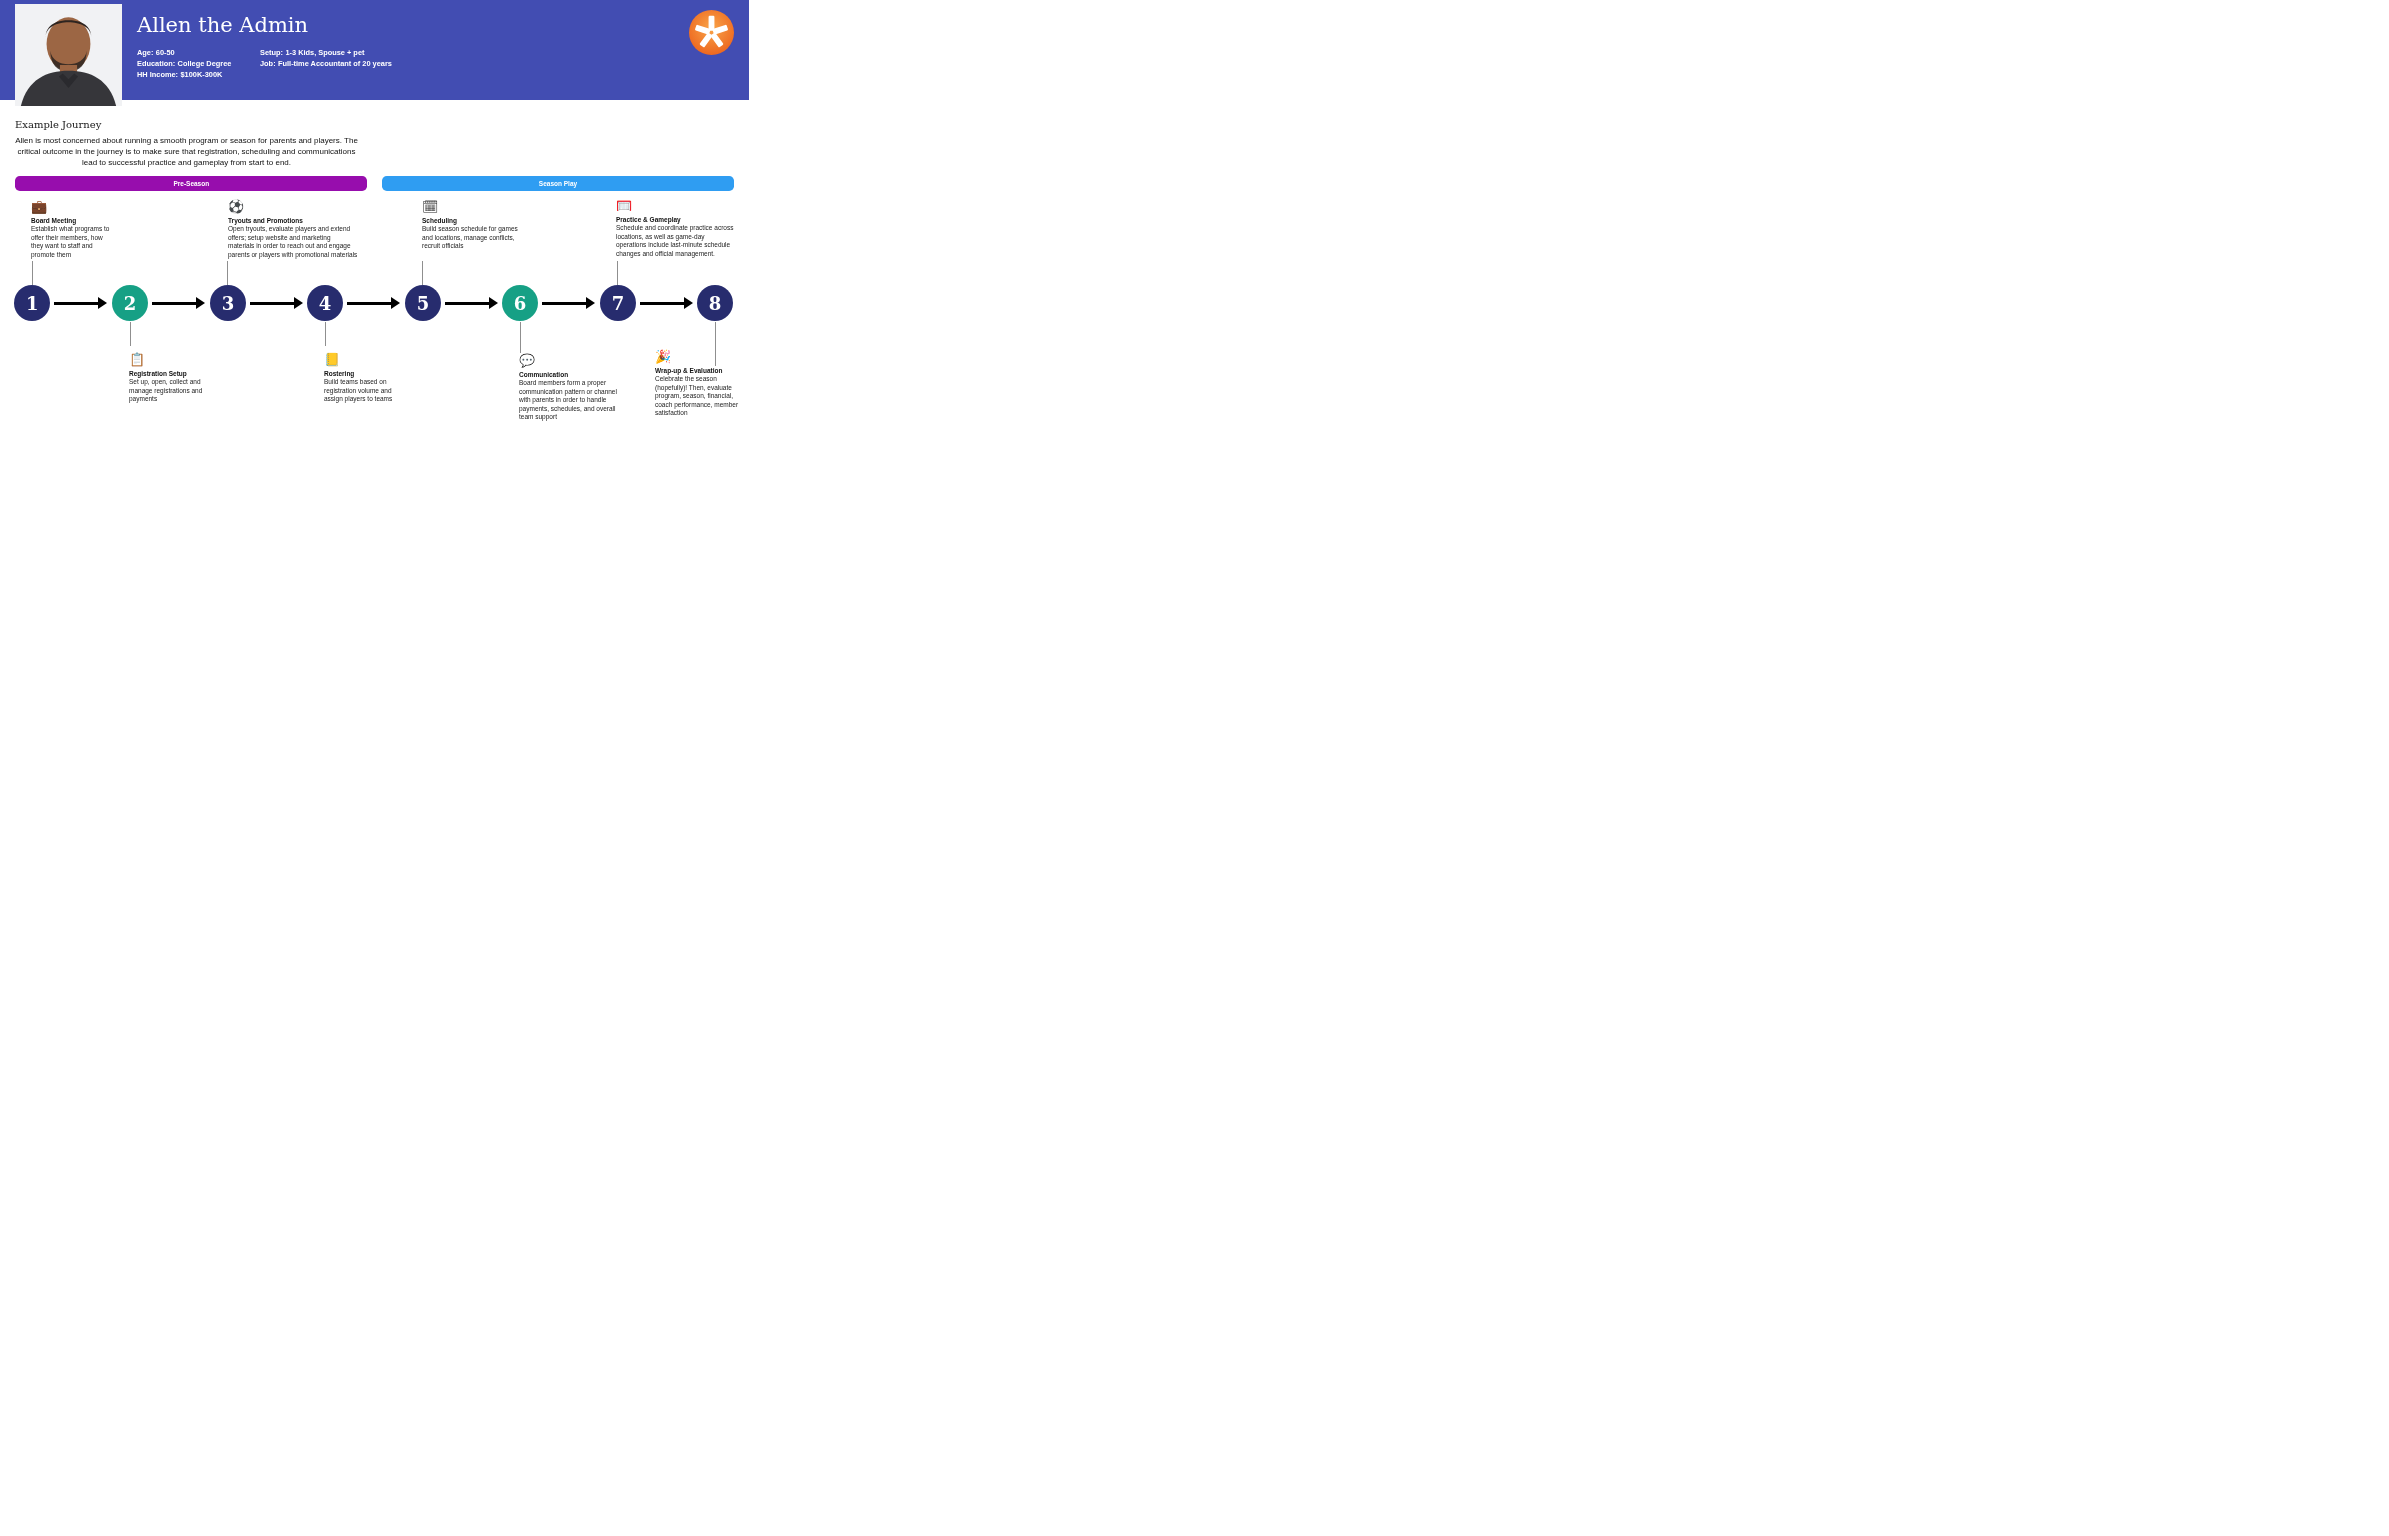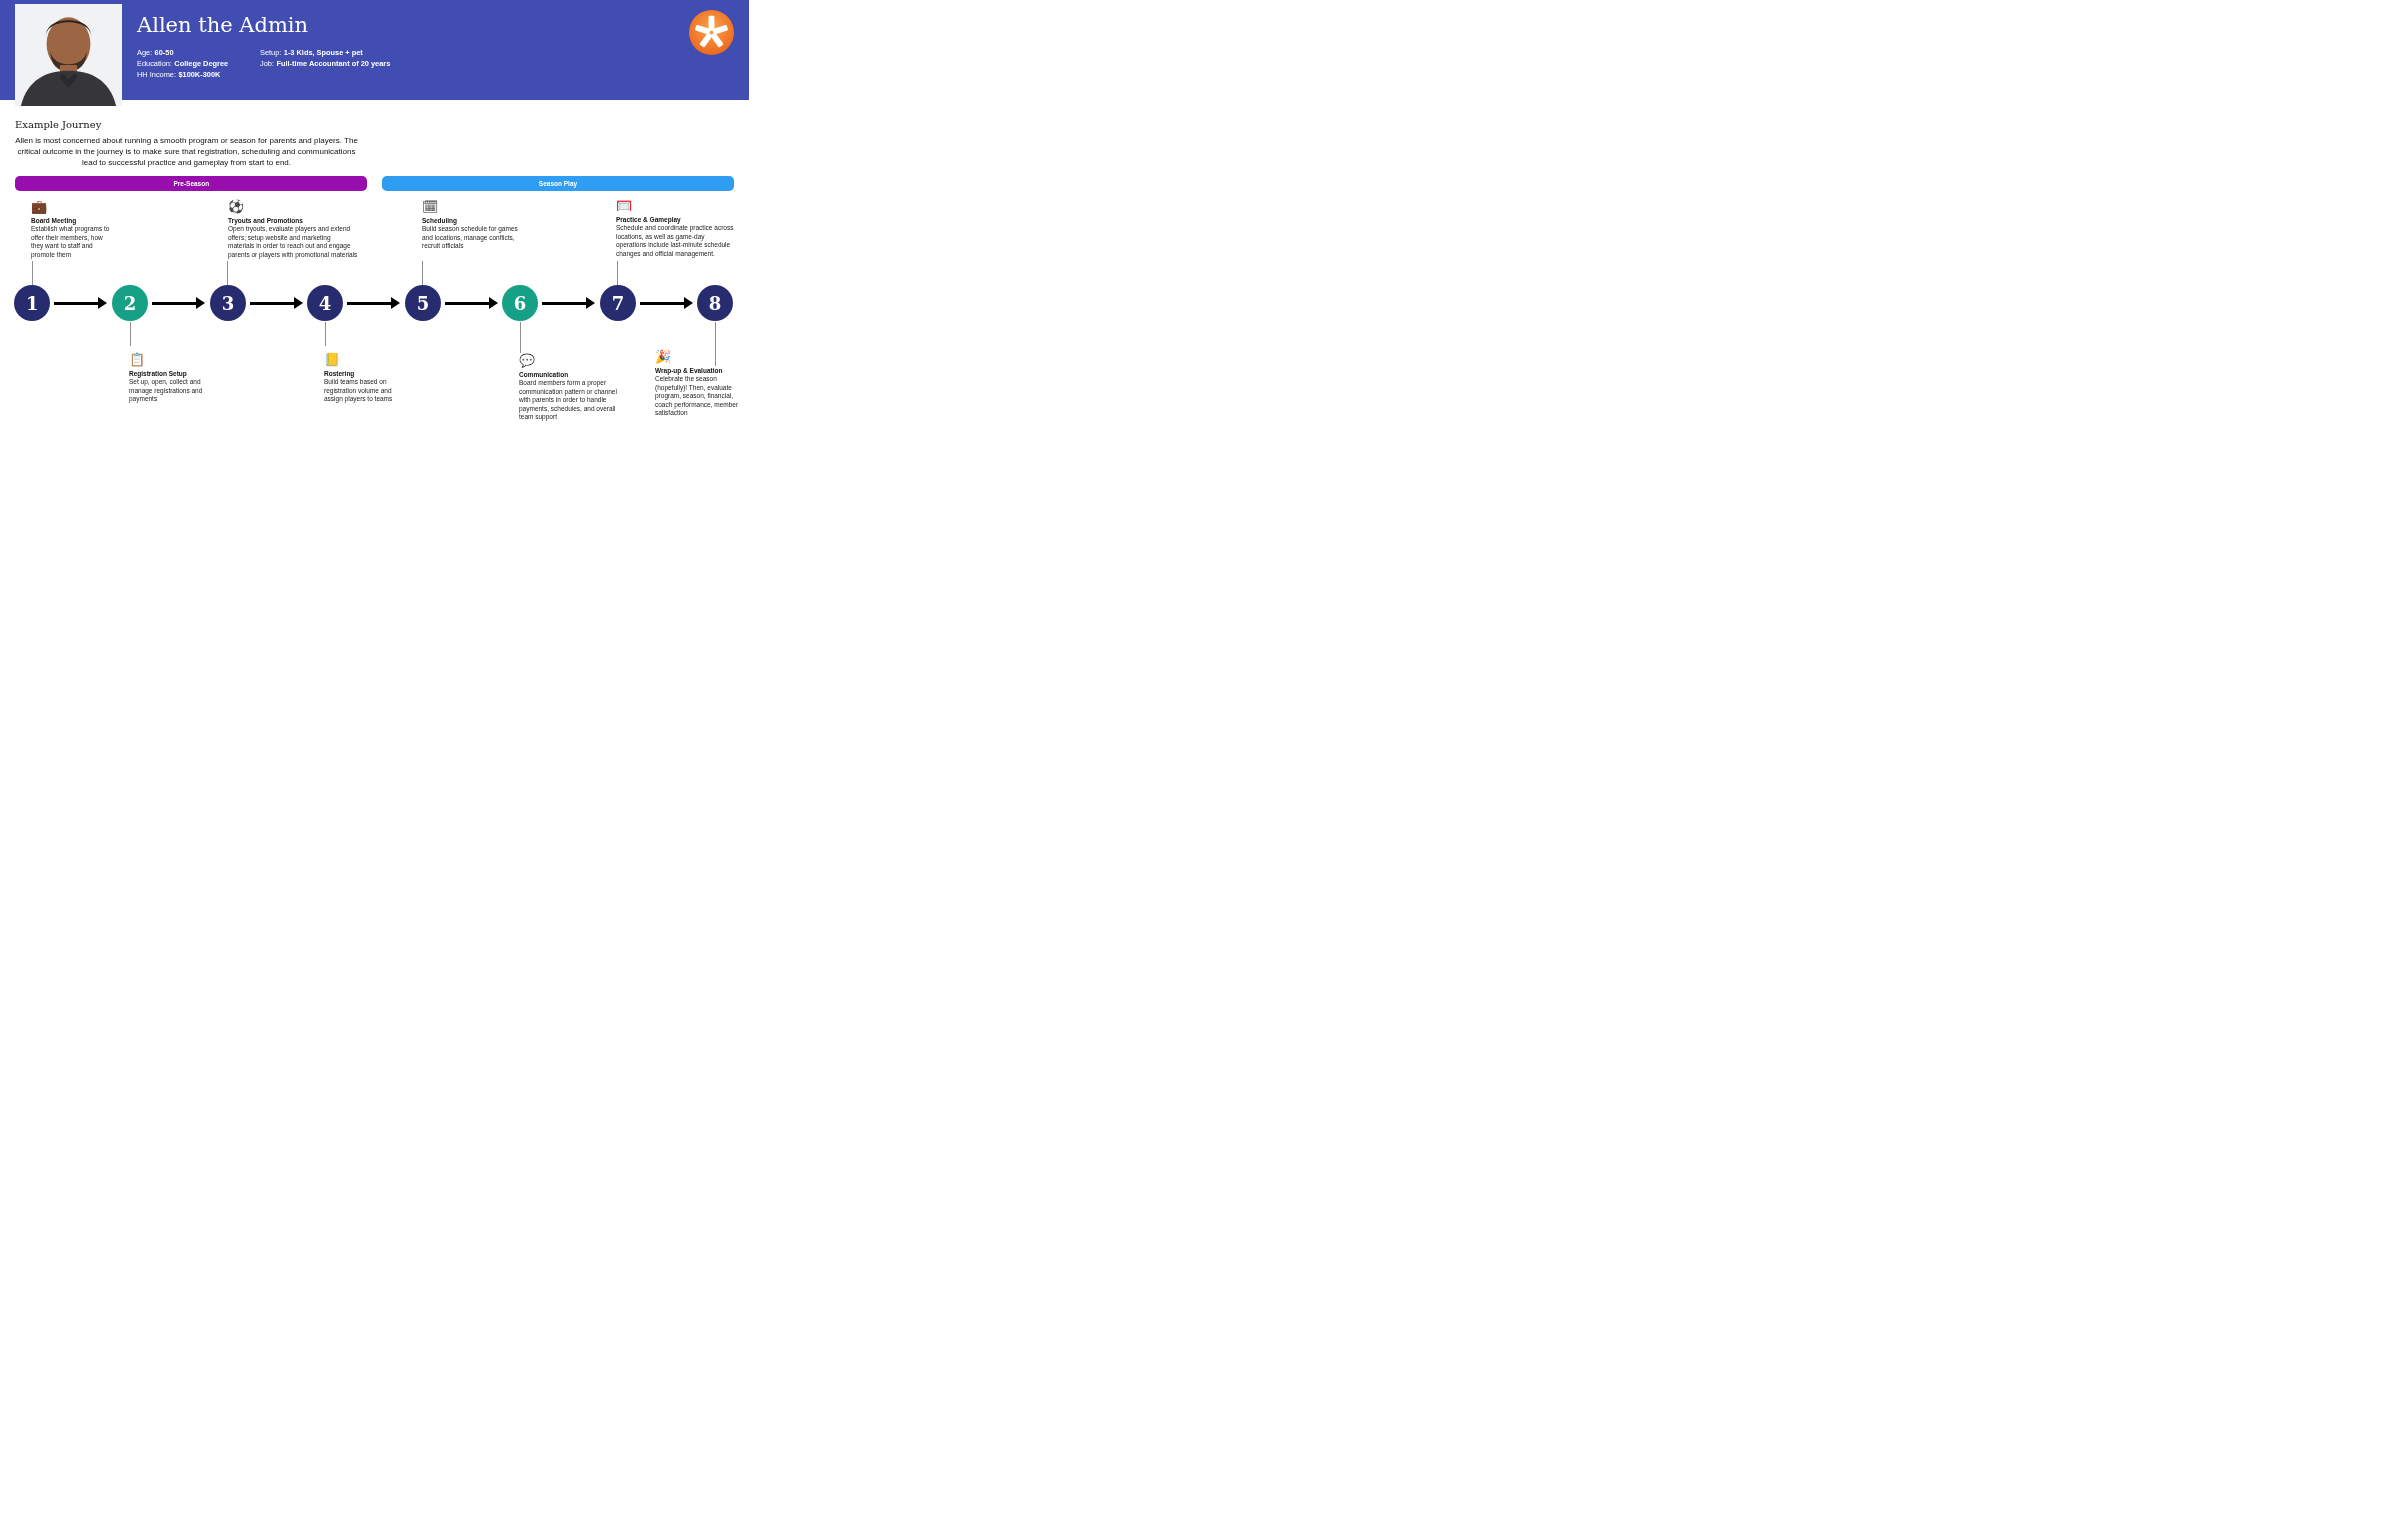--- a/index.html
+++ b/index.html
@@ -9,21 +9,21 @@
 
   
   .header-band { position:absolute; left:0; top:0; width:749px; height:100px; background:#424DB2; }
   .photo { position:absolute; left:15.3px; top:3.8px; width:107px; height:102px; background:#f1f2f4; overflow:hidden; }
   .persona-title { position:absolute; left:137px; top:10.5px; color:#fff; font-family:"DejaVu Serif", serif; font-size:21px; line-height:28px; white-space:nowrap; }
   .persona-title .t-bold { font-weight:400; }
   .persona-title .t-rest { font-weight:400;text-align:center; }
   .details { position:absolute; top:48px; color:#fff; font-size:7.4px; line-height:10.8px; }
   .details.col1 { left:137px; }
   .details.col2 { left:260px; }
-  .detail-label { font-weight:400; margin-right:2.4px;text-align:center; }
+  .detail-label { font-weight:700; margin-right:2.4px;text-align:center; }
   .detail-value { font-weight:700; }
   .logo { position:absolute; left:689px; top:9.6px; width:45px; height:45px; }
 
   
   .section-heading { position:absolute; left:15px; top:119px; font-family:"DejaVu Serif", serif; font-weight:400; font-size:10px; color:#161616; }
   .journey-desc { position:absolute; left:15px; top:136px; width:343px; font-size:8px; line-height:10.8px; color:#101010;text-align:center; }
 
   
   .bar { position:absolute; top:176px; height:15px; border-radius:4.8px; display:flex; align-items:center; justify-content:center; color:#fff; font-size:6.5px; font-weight:700; }
   .bar-pre    { left:15.3px;  width:352px; background:#970DAD; }

